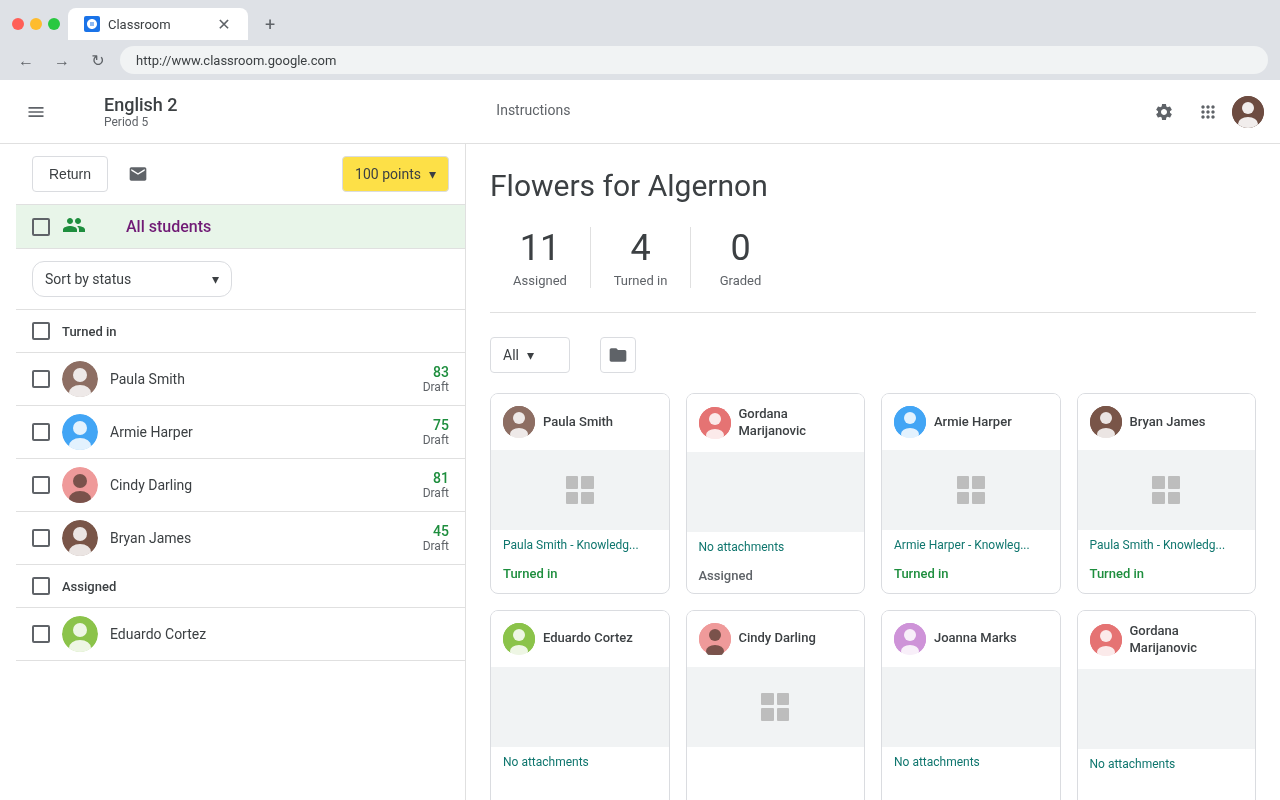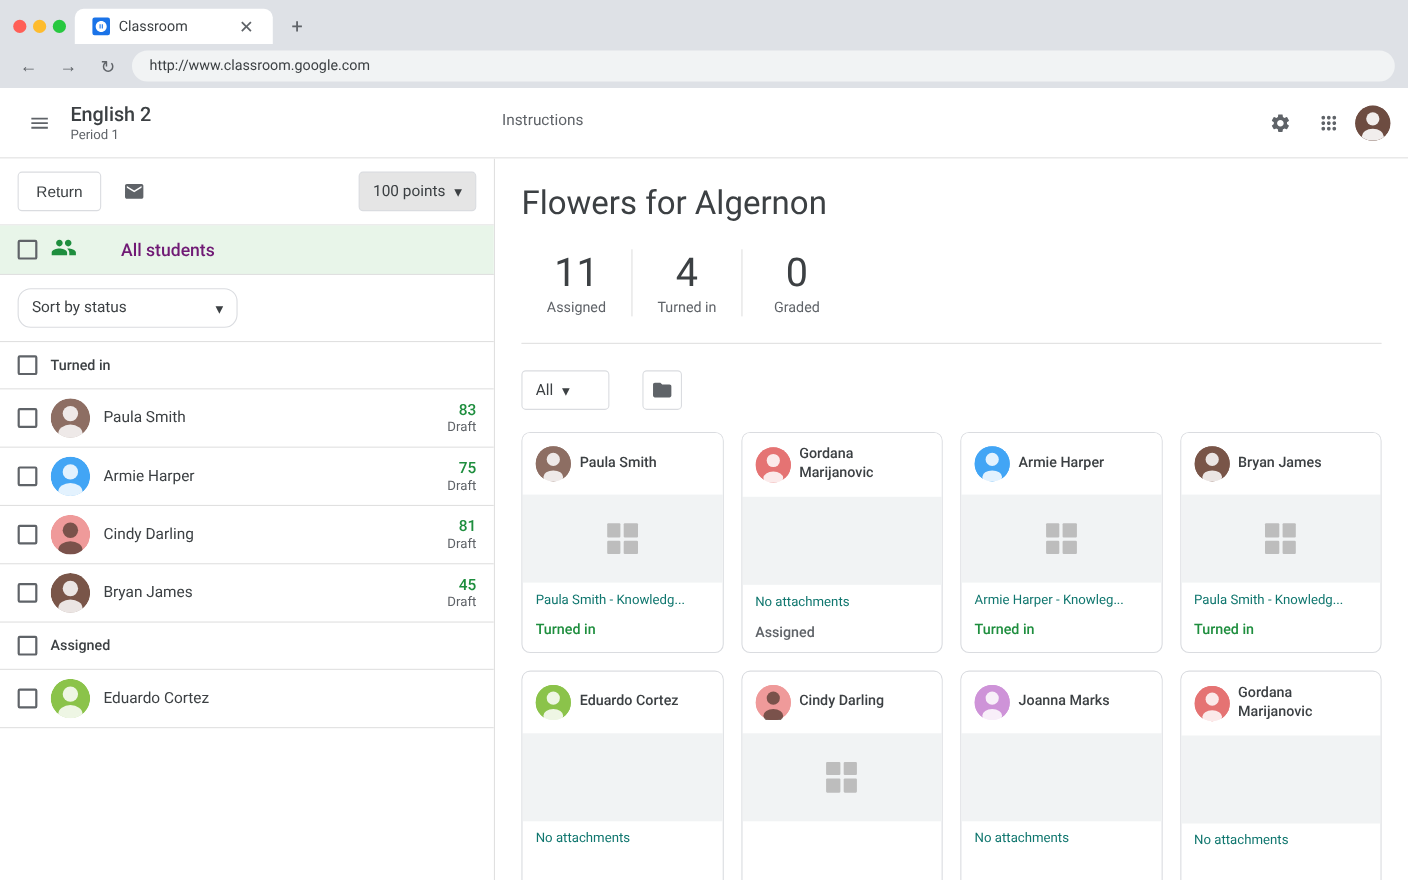--- a/index.html
+++ b/index.html
@@ -17,41 +17,41 @@
     .tl-yellow { background: #febc2e; }
     .tl-green { background: #28c840; }
     .address-bar-row { display: flex; align-items: center; padding: 4px 12px; gap: 8px; height: 40px; }
     .nav-btn { width: 28px; height: 28px; display: flex; align-items: center; justify-content: center; border-radius: 50%; color: #5f6368; cursor: pointer; font-size: 16px; }
     .address-bar { flex: 1; height: 28px; background: #f1f3f4; border-radius: 14px; display: flex; align-items: center; padding: 0 16px; font-size: 13px; color: #3c4043; }
 
     
     .app { display: flex; flex-direction: column; height: calc(800px - 80px); }
 
     
-    .top-nav { display: flex; align-items: center; height: 64px; border-bottom: 1px solid #e0e0e0; padding: 0 16px; }
+    .top-nav { display: flex; align-items: center; height: 64px; border-bottom: 1px solid #e0e0e0; padding: 0 16px; gap: 40px; }
     .hamburger { width: 40px; height: 40px; display: flex; align-items: center; justify-content: center; border-radius: 50%; cursor: pointer; color: #5f6368; }
     .course-info { margin-left: 8px; }
     .course-title { font-size: 18px; font-weight: 500; color: #3c4043; }
     .course-period { font-size: 12px; color: #5f6368; }
     .nav-tabs { display: flex; margin: 0 auto; gap: 8px; }
     .nav-tab { padding: 0 24px; height: 64px; display: flex; align-items: center; font-size: 14px; cursor: pointer; color: #5f6368; border-bottom: 3px solid transparent; text-decoration: none; }
     .nav-tab.active { color: #1e8e3e; border-bottom-color: #1e8e3e; font-weight: 500; }
     .nav-actions { display: flex; align-items: center; gap: 4px; margin-left: auto; }
     .icon-btn { width: 40px; height: 40px; display: flex; align-items: center; justify-content: center; border-radius: 50%; cursor: pointer; color: #5f6368; }
     .avatar { width: 32px; height: 32px; border-radius: 50%; background: #6d4c41; display: flex; align-items: center; justify-content: center; color: white; font-size: 14px; overflow: hidden; cursor: pointer; }
 
     
-    .main { display: flex; flex: 1; overflow: hidden; }
+    .main { display: flex; flex: 1; overflow: hidden; padding-left: 16px; }
 
     
     .left-panel { width: 450px; border-right: 1px solid #e0e0e0; display: flex; flex-direction: column; overflow: hidden; }
     .left-toolbar { display: flex; align-items: center; padding: 12px 16px; gap: 12px; border-bottom: 1px solid #e0e0e0; }
     .return-btn { border: 1px solid #dadce0; border-radius: 4px; padding: 0 16px; height: 36px; display: flex; align-items: center; font-size: 14px; color: #3c4043; cursor: pointer; background: #fff; }
     .mail-btn { width: 36px; height: 36px; display: flex; align-items: center; justify-content: center; border-radius: 50%; cursor: pointer; color: #5f6368; }
-    .points-select { margin-left: auto; border: 1px solid #dadce0; border-radius: 4px; padding: 0 12px; height: 36px; display: flex; align-items: center; gap: 8px; font-size: 14px; color: #3c4043; cursor: pointer; background: #e5e5e5; }
+    .points-select { margin-left: auto; border: 1px solid #dadce0; border-radius: 4px; padding: 0 12px; height: 36px; display: flex; align-items: center; gap: 8px; font-size: 14px; color: #3c4043; cursor: pointer; background: #fde047; }
 
     .all-students-row { display: flex; align-items: center; padding: 8px 16px; gap: 12px; background: #e8f5e9; border-bottom: 1px solid #e0e0e0; }
     .check-box { width: 18px; height: 18px; border: 2px solid #5f6368; border-radius: 2px; display: flex; align-items: center; justify-content: center; cursor: pointer; flex-shrink: 0; }
     .all-students-icon { color: #1e8e3e; }
     .all-students-label { color: #701a75; font-size: 16px; font-weight: 500; margin-left: 28px; }
 
     .sort-row { padding: 12px 16px; border-bottom: 1px solid #e0e0e0; }
     .sort-select { border: 1px solid #dadce0; border-radius: 12px; padding: 0 12px; height: 36px; display: flex; align-items: center; gap: 8px; font-size: 14px; color: #3c4043; cursor: pointer; background: #fff; width: 200px; }
 
     .student-list { flex: 1; overflow-y: auto; }
@@ -125,21 +125,21 @@
 <div class="app">
 
   <div class="top-nav">
     <div class="hamburger">
       <svg width="20" height="20" viewBox="0 0 24 24" fill="#5f6368">
           <path d="M3 18h18v-2H3v2zm0-5h18v-2H3v2zm0-7v2h18V6H3z"></path>
         </svg>
     </div>
     <div class="course-info">
       <div class="course-title">English 2</div>
-      <div class="course-period">Period 1</div>
+      <div class="course-period">Period 5</div>
     </div>
     <nav class="nav-tabs">
       <a class="nav-tab">Instructions</a>
     </nav>
     <div class="nav-actions">
       <div class="icon-btn">
         <svg width="20" height="20" viewBox="0 0 24 24" fill="#5f6368">
             <path d="M19.14,12.94c0.04-0.3,0.06-0.61,0.06-0.94c0-0.32-0.02-0.64-0.07-0.94l2.03-1.58c0.18-0.14,0.23-0.41,0.12-0.61 l-1.92-3.32c-0.12-0.22-0.37-0.29-0.59-0.22l-2.39,0.96c-0.5-0.38-1.03-0.7-1.62-0.94L14.4,2.81c-0.04-0.24-0.24-0.41-0.48-0.41 h-3.84c-0.24,0-0.43,0.17-0.47,0.41L9.25,5.35C8.66,5.59,8.12,5.92,7.63,6.29L5.24,5.33c-0.22-0.08-0.47,0-0.59,0.22L2.74,8.87 C2.62,9.08,2.66,9.34,2.86,9.48l2.03,1.58C4.84,11.36,4.8,11.69,4.8,12s0.02,0.64,0.07,0.94l-2.03,1.58 c-0.18,0.14-0.23,0.41-0.12,0.61l1.92,3.32c0.12,0.22,0.37,0.29,0.59,0.22l2.39-0.96c0.5,0.38,1.03,0.7,1.62,0.94l0.36,2.54 c0.05,0.24,0.24,0.41,0.48,0.41h3.84c0.24,0,0.44-0.17,0.47-0.41l0.36-2.54c0.59-0.24,1.13-0.56,1.62-0.94l2.39,0.96 c0.22,0.08,0.47,0,0.59-0.22l1.92-3.32c0.12-0.22,0.07-0.47-0.12-0.61L19.14,12.94z M12,15.6c-1.98,0-3.6-1.62-3.6-3.6 s1.62-3.6,3.6-3.6s3.6,1.62,3.6,3.6S13.98,15.6,12,15.6z"></path>
           </svg>
       </div>

